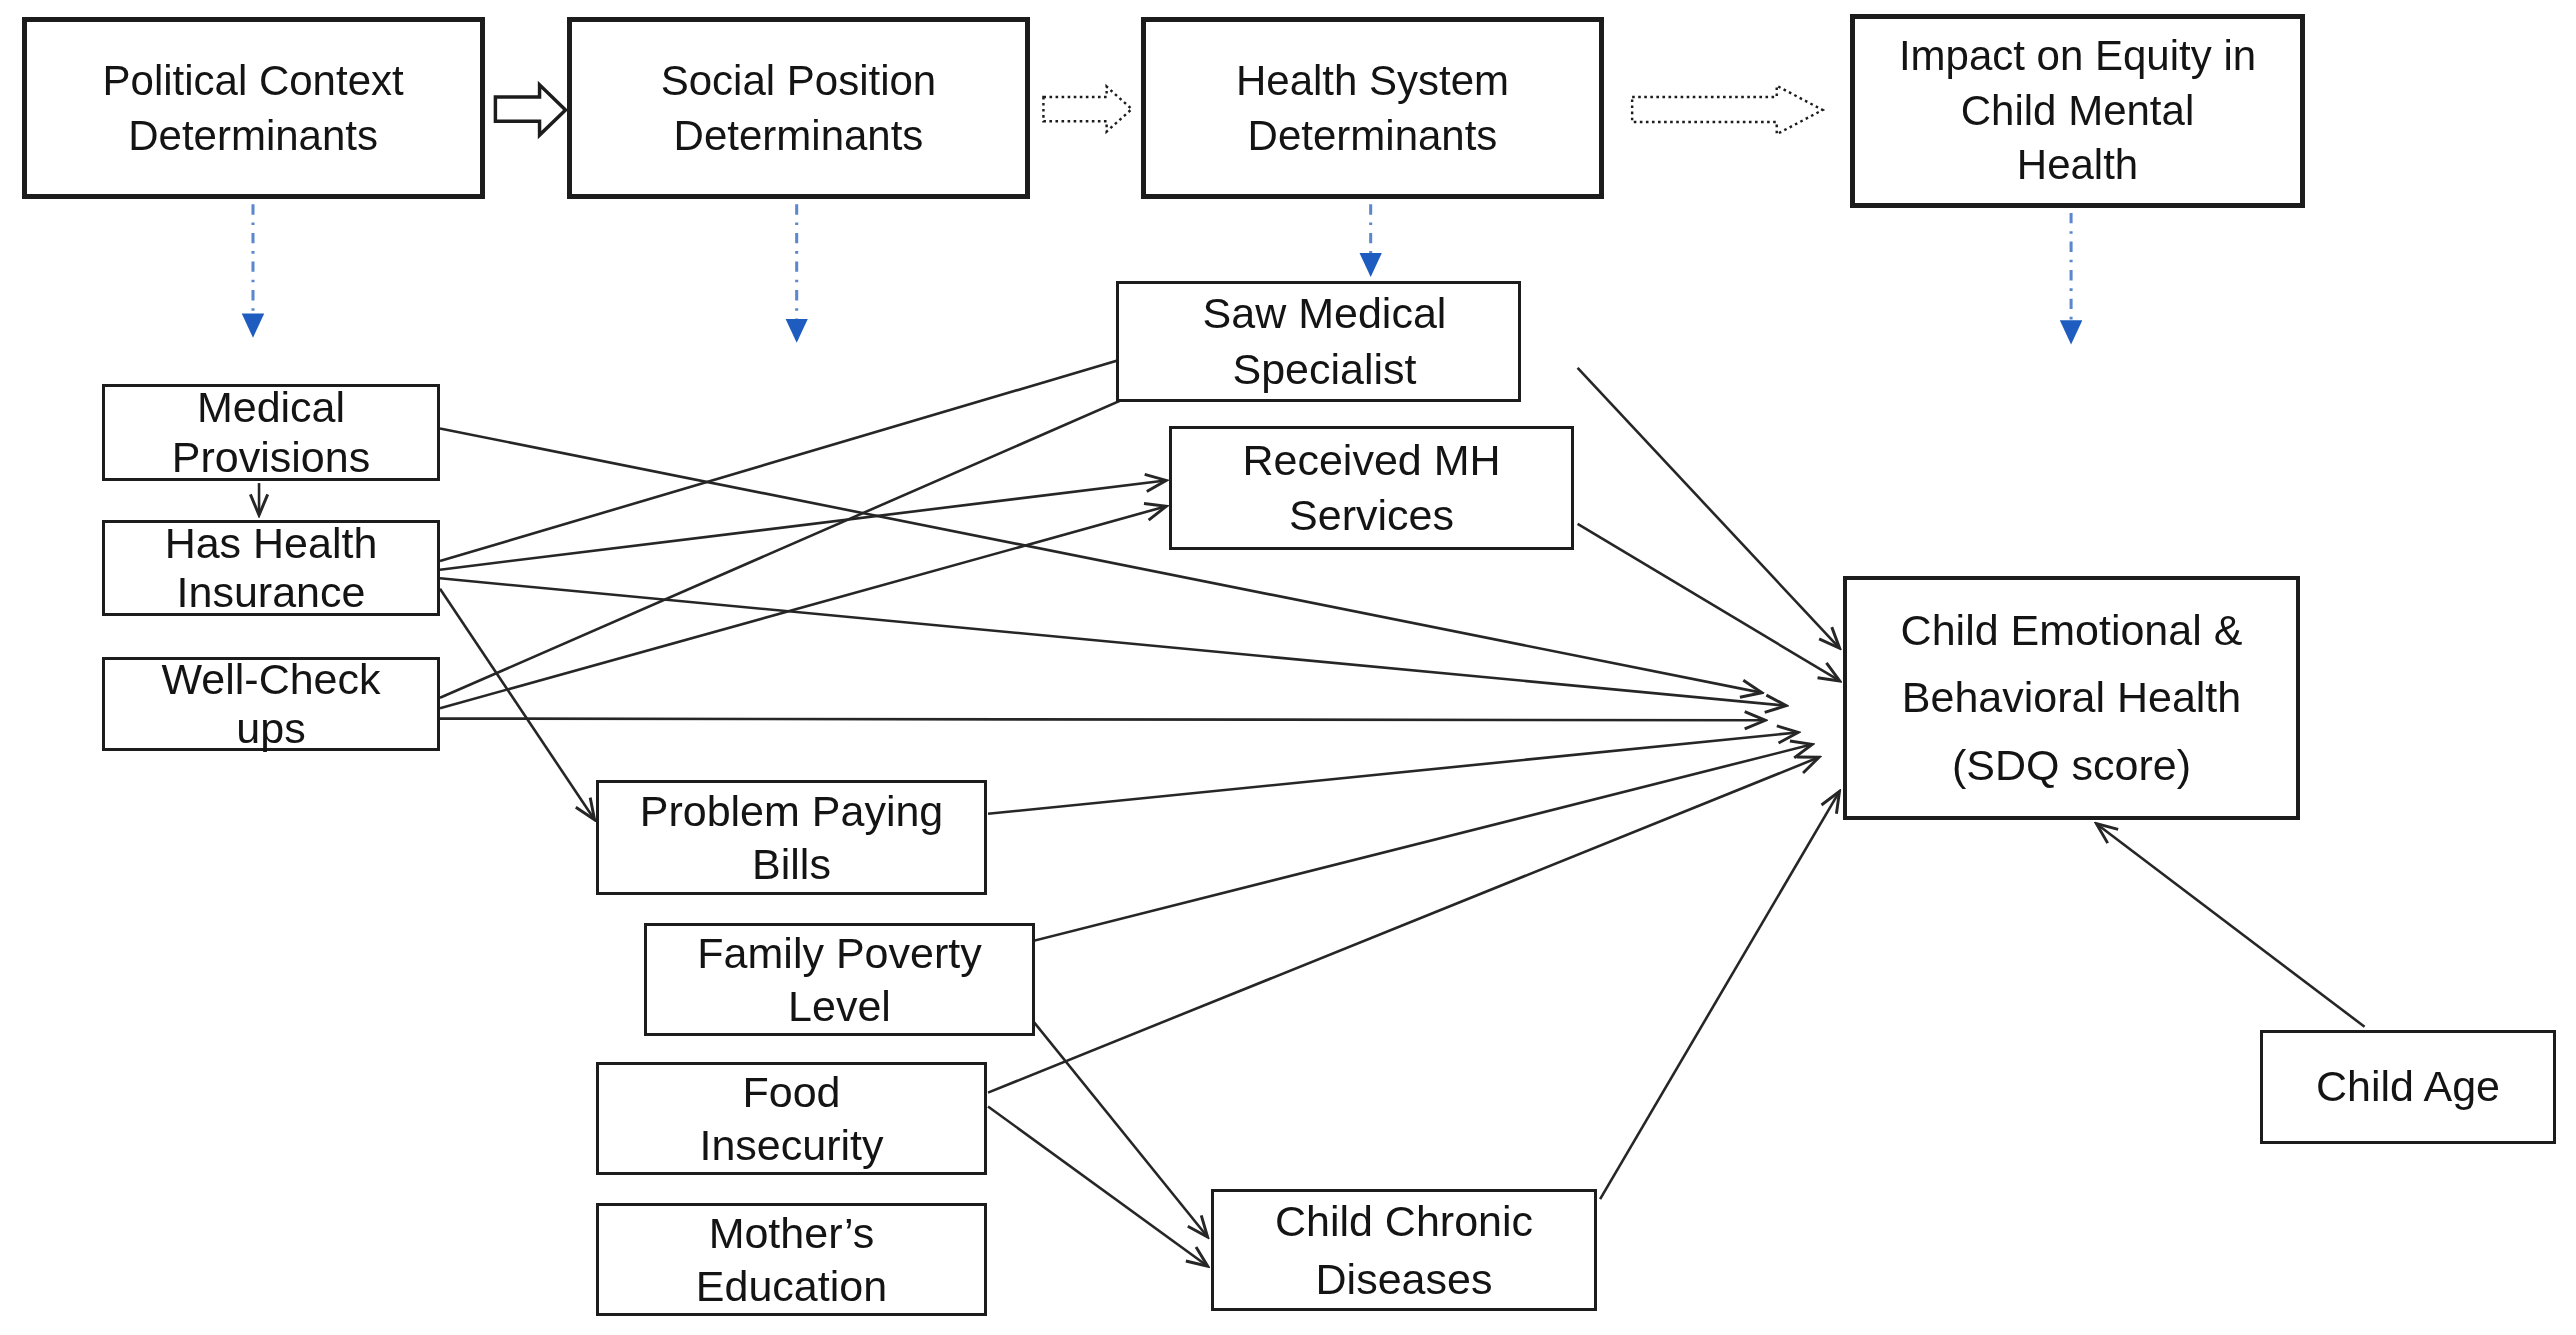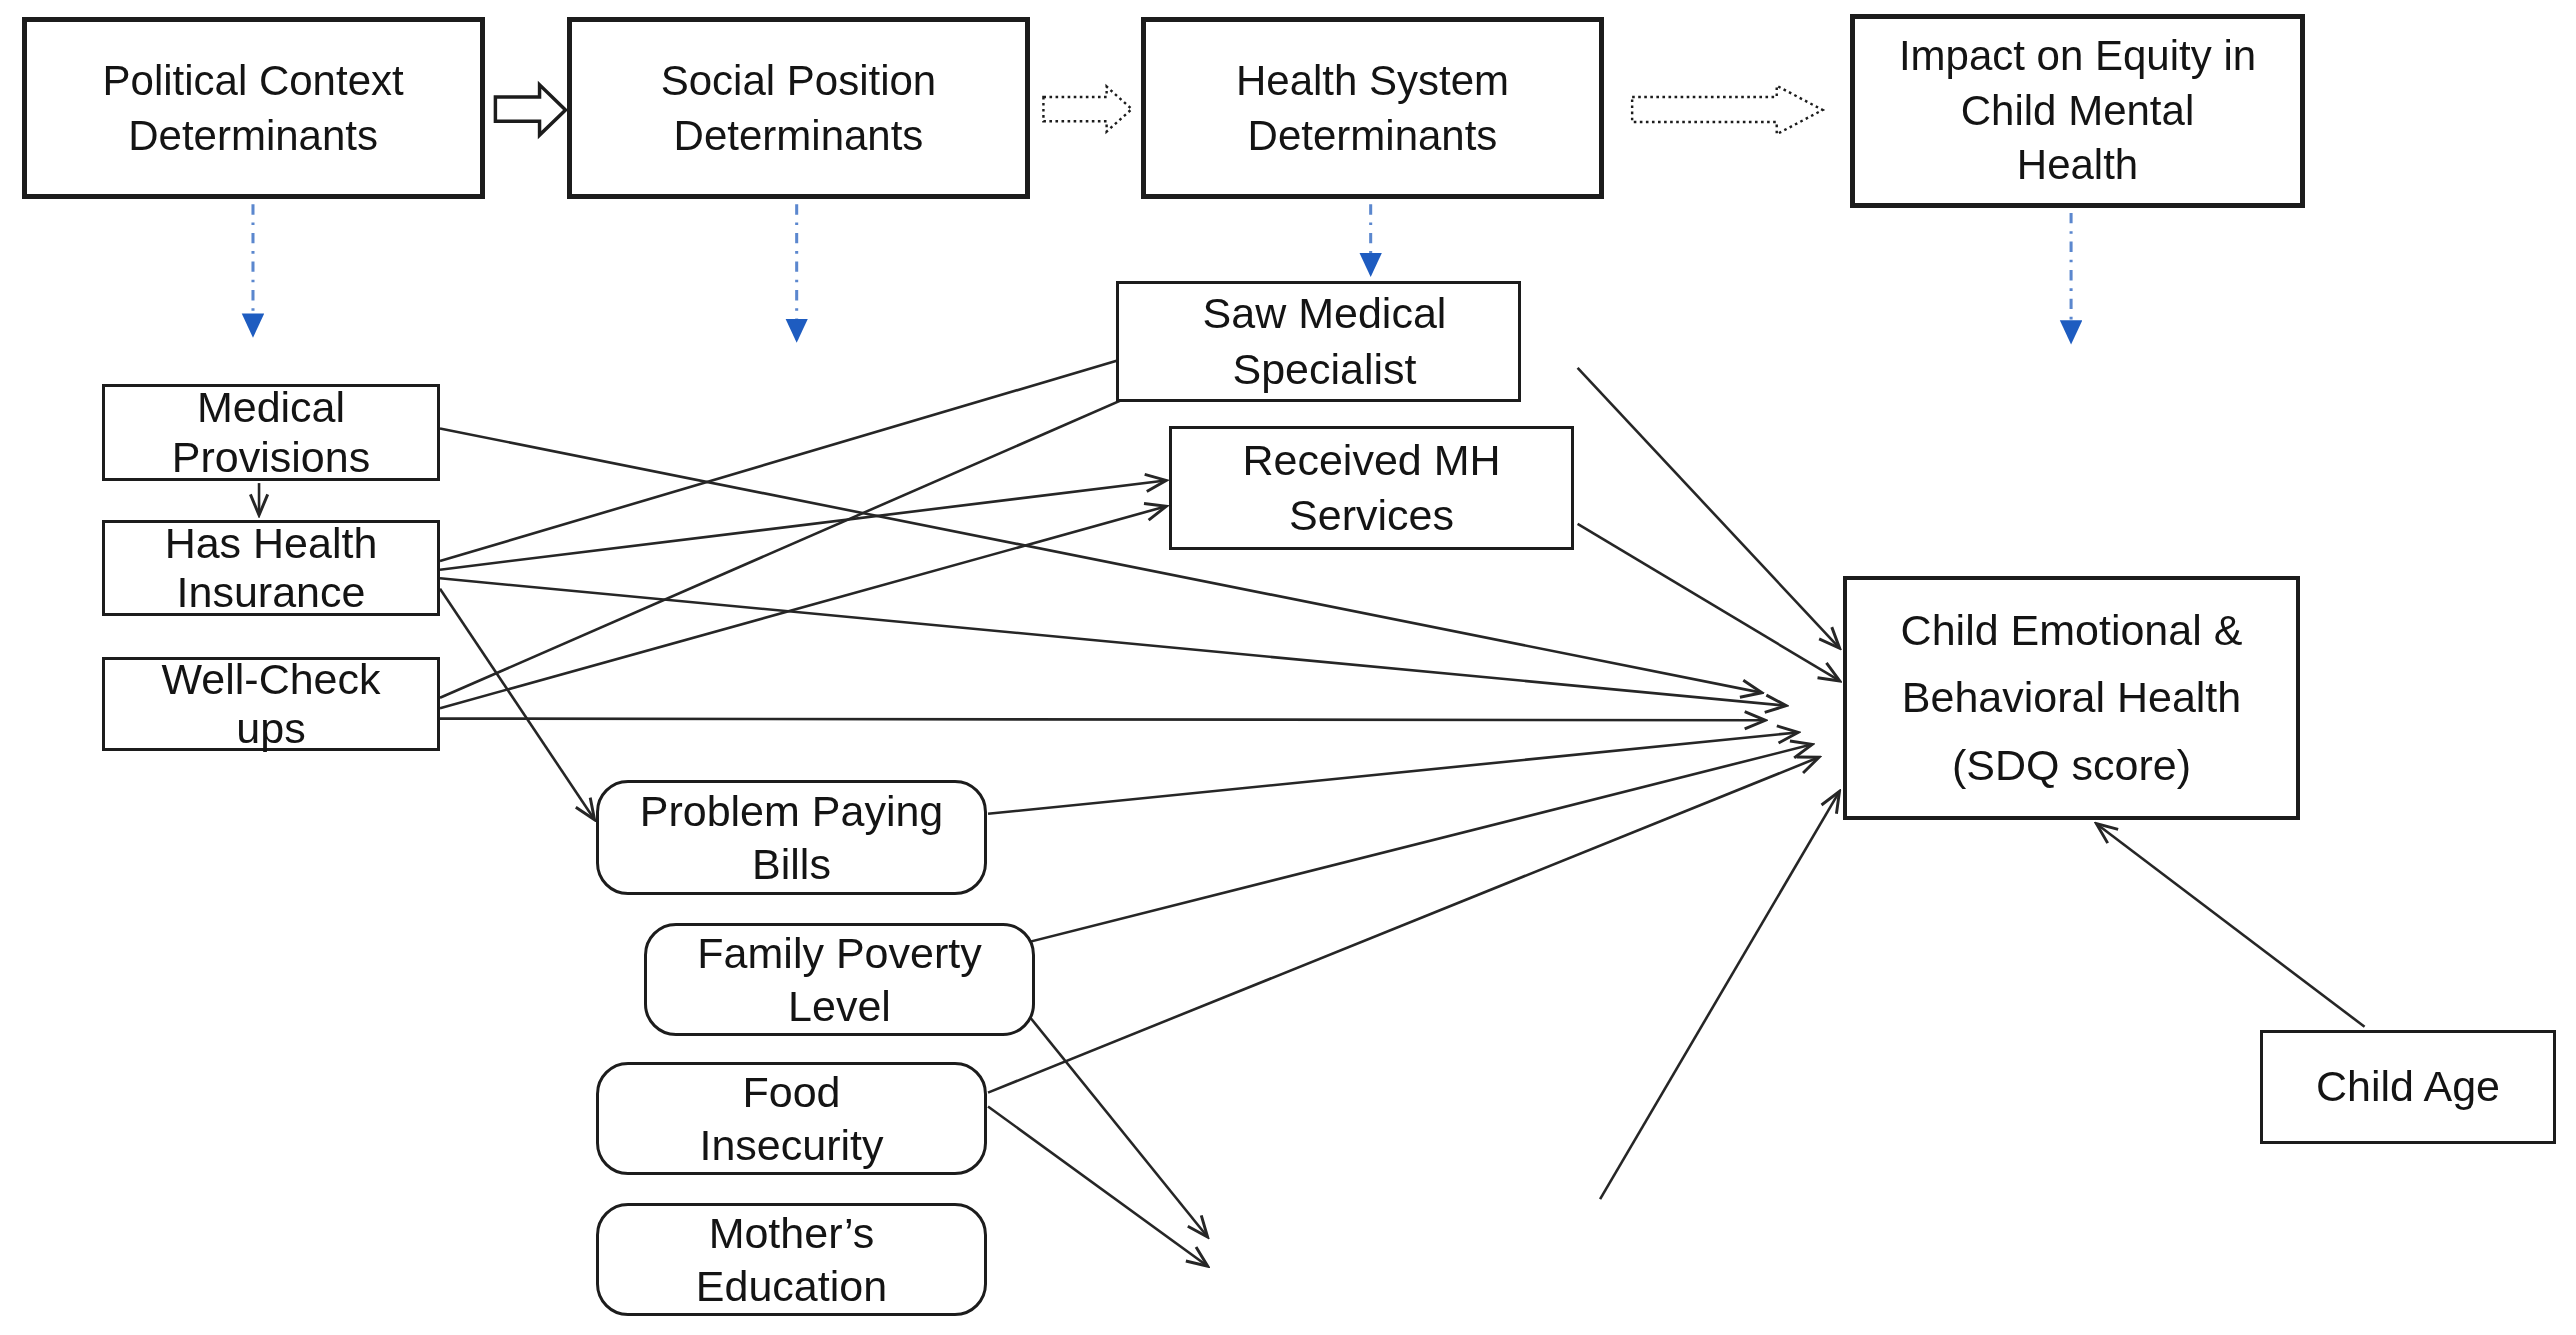--- a/index.html
+++ b/index.html
@@ -20,21 +20,21 @@
     display:flex;
     align-items:center;
     justify-content:center;
     text-align:center;
     z-index:2;
     color:#141414;
   }
   .node .lbl{white-space:pre-line;display:block;width:100%;}
   .top-row{border-width:5.2px;font-size:42px;line-height:1.32;font-weight:400;}
   .small-box{font-size:43px;line-height:1.14;}
-  .mid-box{font-size:43px;line-height:1.22;border-radius:32px;}
+  .mid-box{font-size:43px;line-height:1.22;}
   .svc-box{font-size:43px;line-height:1.28;}
   .sdq-box{border-width:4.3px;font-size:43px;line-height:1.56;}
   .chronic-box{font-size:43px;line-height:1.35;}
   .age-box{font-size:43px;line-height:1.2;}
 </style>
 </head>
 <body>
 
 <div id="canvas">
 
@@ -132,18 +132,22 @@
   <div class="node svc-box" style="left:1169px;top:426px;width:405px;height:124px;">
     <span class="lbl">Received MH
 Services</span>
   </div>
 
   <div class="node sdq-box" style="left:1843px;top:576px;width:457px;height:244px;">
     <span class="lbl">Child Emotional &amp;
 Behavioral Health
 (SDQ score)</span>
   </div>
+  <div class="node chronic-box" style="left:1211px;top:1189px;width:386px;height:122px;">
+    <span class="lbl">Child Chronic
+Diseases</span>
+  </div>
   <div class="node age-box" style="left:2260px;top:1030px;width:296px;height:114px;">
     <span class="lbl">Child Age</span>
   </div>
 
 </div>
 
 
 </body></html>

